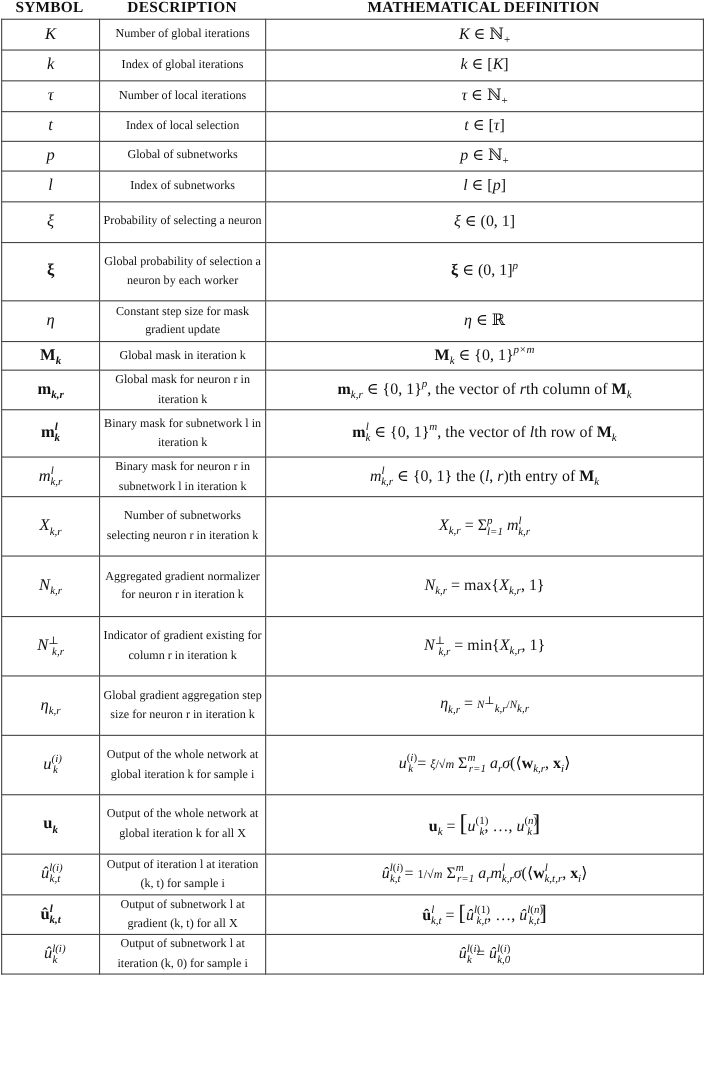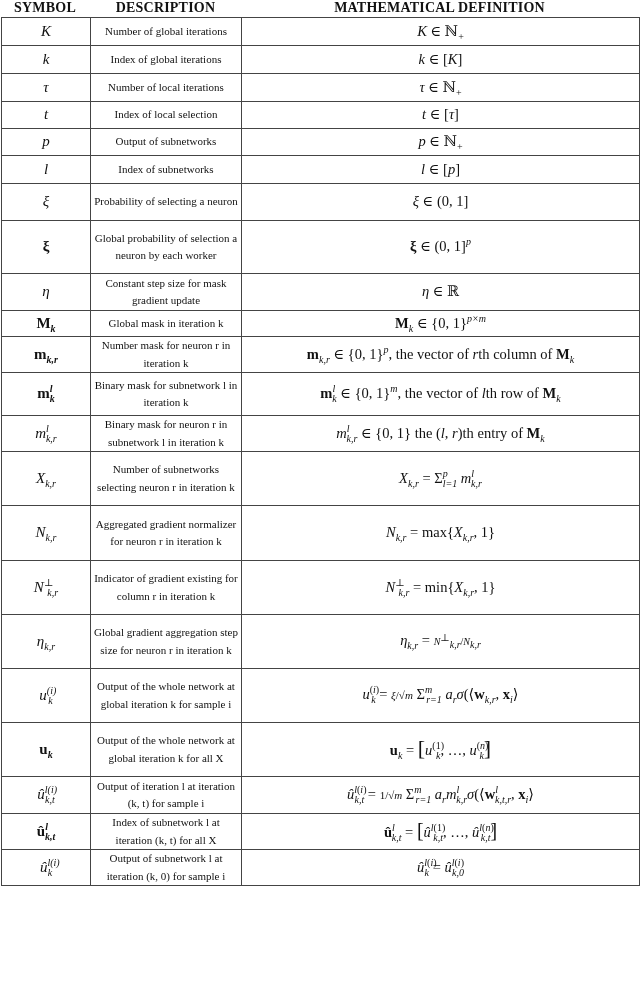--- a/index.html
+++ b/index.html
@@ -53,21 +53,21 @@
     </tr>
 
     <tr style="height:27px">
       <td class="sym"><span class="m">t</span></td>
       <td class="desc">Index of local selection</td>
       <td class="def"><span class="m">t</span> ∈ [<span class="m">τ</span>]</td>
     </tr>
 
     <tr style="height:27px">
       <td class="sym"><span class="m">p</span></td>
-      <td class="desc">Output of subnetworks</td>
+      <td class="desc">Global of subnetworks</td>
       <td class="def"><span class="m">p</span> ∈ ℕ<sub>+</sub></td>
     </tr>
 
     <tr style="height:28px">
       <td class="sym"><span class="m">l</span></td>
       <td class="desc">Index of subnetworks</td>
       <td class="def"><span class="m">l</span> ∈ [<span class="m">p</span>]</td>
     </tr>
 
     <tr style="height:37px">
@@ -89,21 +89,21 @@
     </tr>
 
     <tr style="height:26px">
       <td class="sym bold"><span class="b">M</span><sub class="m">k</sub></td>
       <td class="desc">Global mask in iteration k</td>
       <td class="def"><span class="b">M</span><sub class="m">k</sub> ∈ {0, 1}<sup class="m">p×m</sup></td>
     </tr>
 
     <tr style="height:32px">
       <td class="sym bold"><span class="b">m</span><sub class="m">k,r</sub></td>
-      <td class="desc">Number mask for neuron r in iteration k</td>
+      <td class="desc">Global mask for neuron r in iteration k</td>
       <td class="def"><span class="b">m</span><sub class="m">k,r</sub> ∈ {0, 1}<sup class="m">p</sup>, the vector of <span class="m">r</span>th column of <span class="b">M</span><sub class="m">k</sub></td>
     </tr>
 
     <tr style="height:43px">
       <td class="sym bold"><span class="b">m</span><sup class="m">l</sup><sub class="m" style="margin-left:-3px">k</sub></td>
       <td class="desc">Binary mask for subnetwork l in iteration k</td>
       <td class="def"><span class="b">m</span><sup class="m">l</sup><sub class="m" style="margin-left:-3px">k</sub> ∈ {0, 1}<sup class="m">m</sup>, the vector of <span class="m">l</span>th row of <span class="b">M</span><sub class="m">k</sub></td>
     </tr>
 
     <tr style="height:35px">
@@ -149,21 +149,21 @@
     </tr>
 
     <tr style="height:37px">
       <td class="sym"><span class="m">û</span><sup><span class="m">l</span>(<span class="m">i</span>)</sup><sub class="m" style="margin-left:-12px">k,t</sub></td>
       <td class="desc">Output of iteration l at iteration (k, t) for sample i</td>
       <td class="def"><span class="m">û</span><sup><span class="m">l</span>(<span class="m">i</span>)</sup><sub class="m" style="margin-left:-12px">k,t</sub> = <span style="font-size:11px">1/√<span class="m">m</span></span> Σ<sup class="m">m</sup><sub class="m" style="margin-left:-6px">r=1</sub> <span class="m">a<sub>r</sub>m</span><sup class="m">l</sup><sub class="m" style="margin-left:-3px">k,r</sub><span class="m">σ</span>(⟨<span class="b">w</span><sup class="m">l</sup><sub class="m" style="margin-left:-3px">k,t,r</sub>, <span class="b">x</span><sub class="m">i</sub>⟩</td>
     </tr>
 
     <tr style="height:36px">
       <td class="sym bold"><span class="b">û</span><sup class="m">l</sup><sub class="m" style="margin-left:-3px">k,t</sub></td>
-      <td class="desc">Index of subnetwork l at iteration (k, t) for all X</td>
+      <td class="desc">Output of subnetwork l at gradient (k, t) for all X</td>
       <td class="def"><span class="b">û</span><sup class="m">l</sup><sub class="m" style="margin-left:-3px">k,t</sub> = <span style="font-size:20px">[</span><span class="m">û</span><sup><span class="m">l</span>(1)</sup><sub class="m" style="margin-left:-12px">k,t</sub>, …, <span class="m">û</span><sup><span class="m">l</span>(<span class="m">n</span>)</sup><sub class="m" style="margin-left:-13px">k,t</sub><span style="font-size:20px">]</span></td>
     </tr>
 
     <tr style="height:36px">
       <td class="sym"><span class="m">û</span><sup><span class="m">l</span>(<span class="m">i</span>)</sup><sub class="m" style="margin-left:-12px">k</sub></td>
       <td class="desc">Output of subnetwork l at iteration (k, 0) for sample i</td>
       <td class="def"><span class="m">û</span><sup><span class="m">l</span>(<span class="m">i</span>)</sup><sub class="m" style="margin-left:-12px">k</sub> = <span class="m">û</span><sup><span class="m">l</span>(<span class="m">i</span>)</sup><sub class="m" style="margin-left:-12px">k,0</sub></td>
     </tr>
 
   </tbody>

